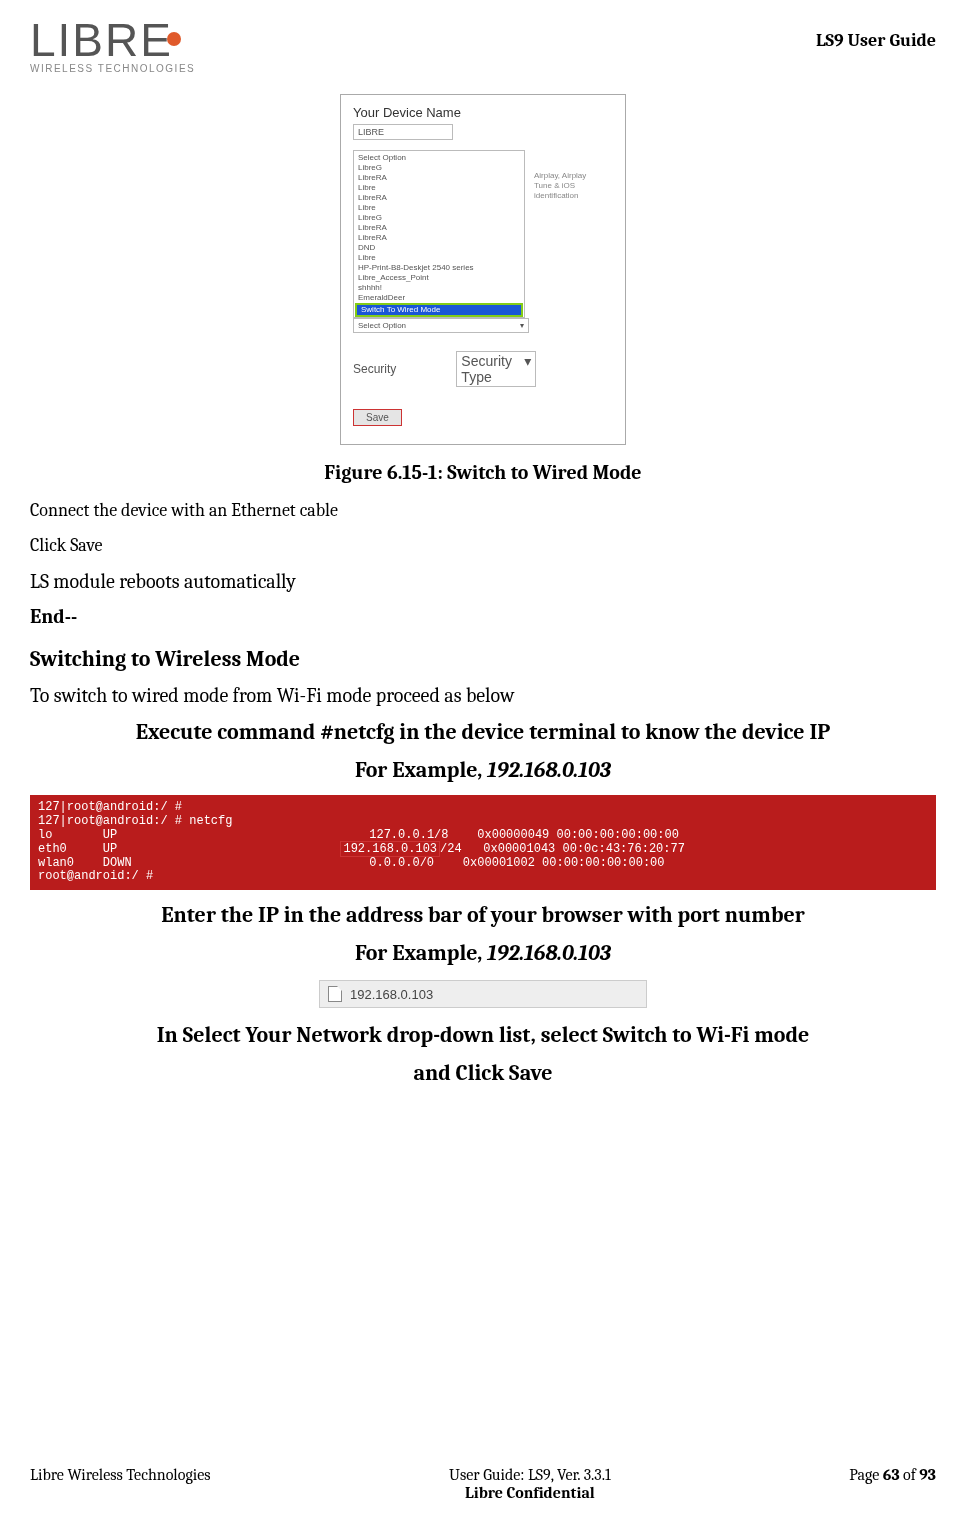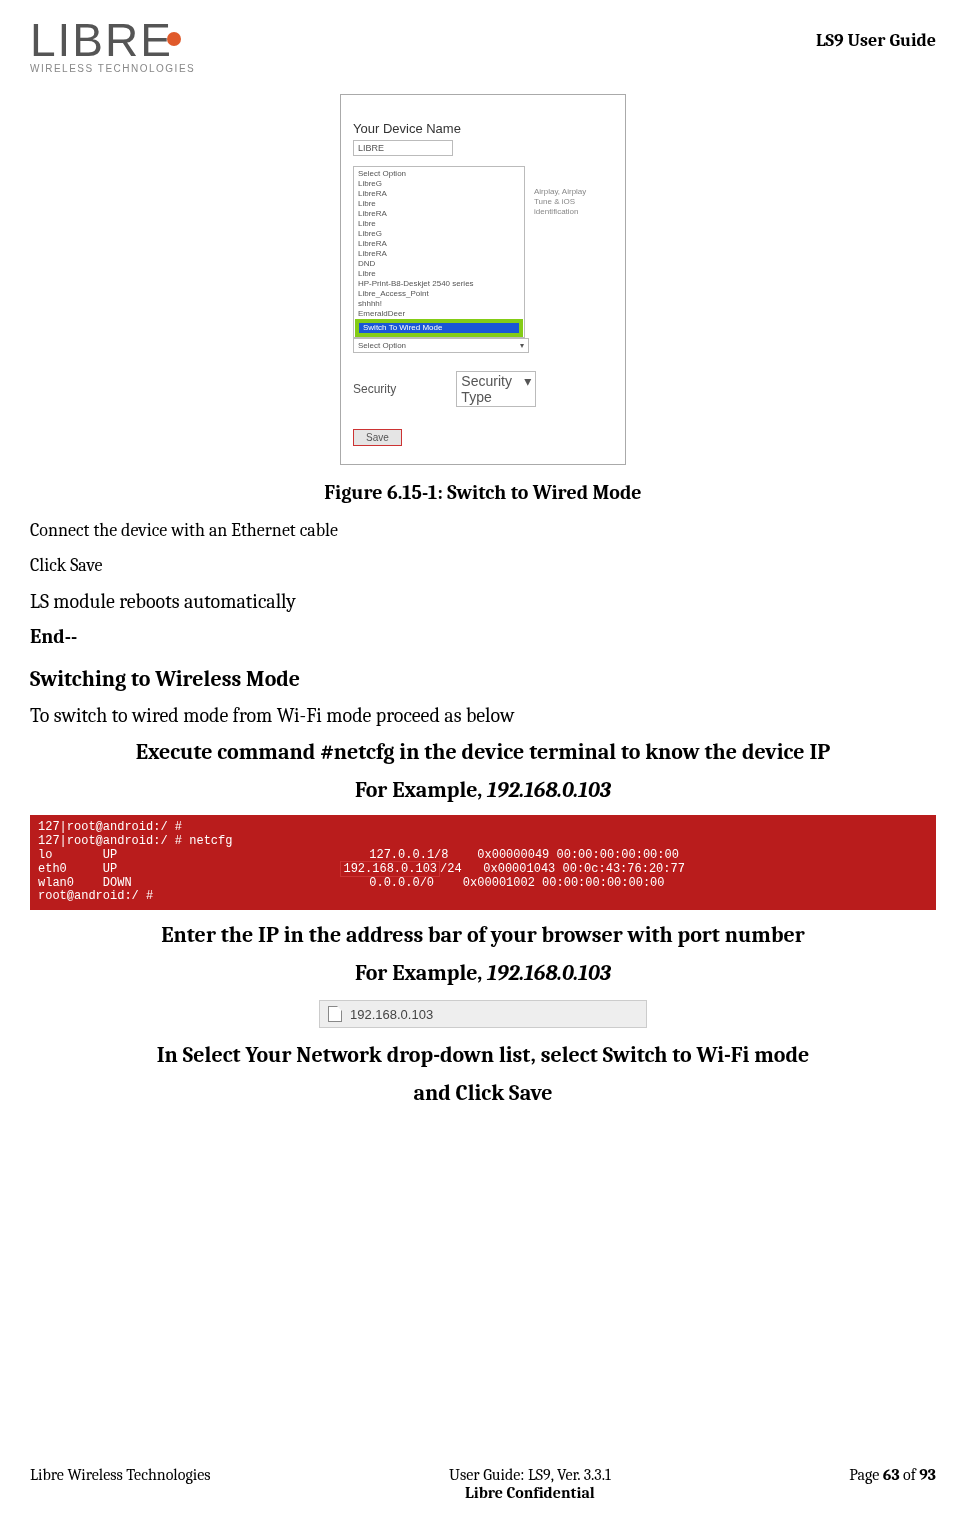--- a/index.html
+++ b/index.html
@@ -53,21 +53,21 @@
   }
   .guide-title {
     font-weight: bold;
     font-size: 18px;
     margin-top: 10px;
   }
   .figure-box {
     width: 260px;
     margin: 20px auto 10px auto;
     border: 1px solid #aaa;
-    padding: 26px 12px 18px 12px;
+    padding: 10px 12px 18px 12px;
     font-family: Arial, sans-serif;
     font-size: 9px;
     color: #555;
     background: #fff;
   }
   .fig-label1 {
     font-size: 13px;
     color: #333;
     margin-bottom: 4px;
   }
@@ -85,21 +85,21 @@
     font-size: 8px;
     line-height: 1.25;
     position: relative;
   }
   .fig-listbox .opt {
     padding: 0 4px;
   }
   .fig-listbox .opt.sel {
     background: #1a56d6;
     color: #fff;
-    border: 4px solid #84cc16;
+    border: 2px solid #84cc16;
     margin: 0 1px;
   }
   .fig-side {
     position: absolute;
     right: -70px;
     top: 20px;
     font-size: 8px;
     color: #888;
     width: 60px;
   }

